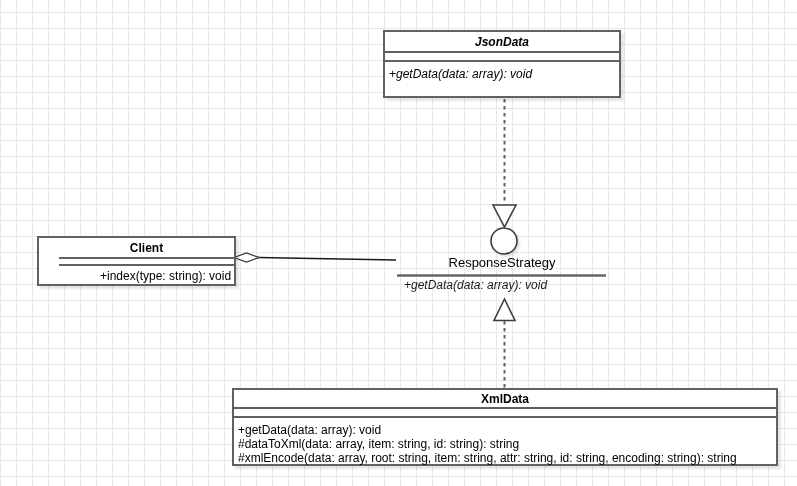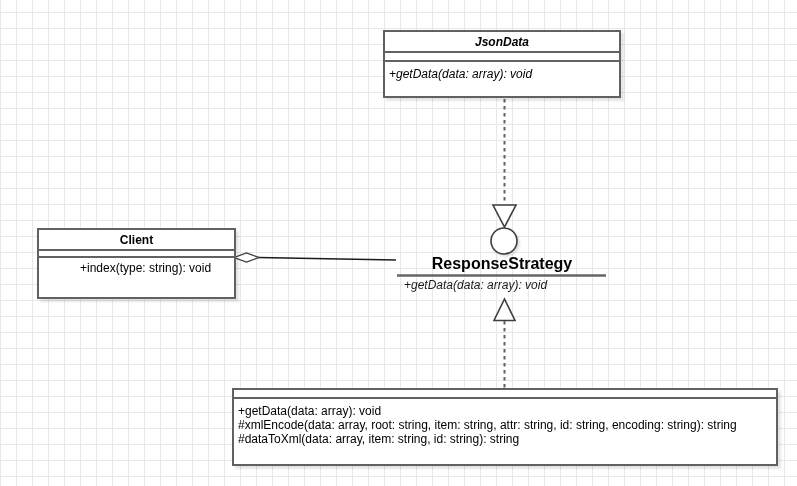--- a/index.html
+++ b/index.html
@@ -40,36 +40,36 @@
     font-size: 12px;
     line-height: 14px;
     padding: 5px 0 0 4px;
     white-space: nowrap;
   }
 
   #box-jsondata { left: 383px; top: 30px;  width: 238px; height: 68px; font-style: italic; }
   #box-jsondata .uml-title { height: 19px; }
   #box-jsondata .uml-attrs { height: 7px; }
 
-  #box-client   { left: 37px;  top: 228px; width: 199px; height: 71px; }
+  #box-client   { left: 37px;  top: 236px; width: 199px; height: 50px; padding-left: 20px; }
   #box-client .uml-title { height: 19px; }
   #box-client .uml-attrs { height: 5px; }
   #box-client .uml-methods { padding-top: 3px; margin-left: 37px; }
 
   #box-xmldata  { left: 232px; top: 388px; width: 546px; height: 78px; }
   #box-xmldata .uml-title { height: 17px; }
   #box-xmldata .uml-attrs { height: 7px; }
 
   
   #rs-label {
     position: absolute;
     left: 397px; top: 255px; width: 210px;
     text-align: center;
-    font-weight: bold;
-    font-size: 16px;
+    font-weight: normal;
+    font-size: 13px;
     white-space: nowrap;
   }
   #rs-method {
     position: absolute;
     left: 404px; top: 278px;
     font-size: 12px;
     font-style: italic;
     color: #1a1a1a;
     white-space: nowrap;
   }
@@ -116,21 +116,22 @@
     <div class="uml-attrs"></div>
     <div class="uml-methods">
       <div>+index(type: string): void</div>
     </div>
   </div>
 
   <div id="rs-label">ResponseStrategy</div>
   <div id="rs-method">+getData(data: array): void</div>
 
   <div class="uml-box" id="box-xmldata">
+    <div class="uml-title">XmlData</div>
     <div class="uml-attrs"></div>
     <div class="uml-methods">
       <div>+getData(data: array): void</div>
+      <div>#dataToXml(data: array, item: string, id: string): string</div>
       <div>#xmlEncode(data: array, root: string, item: string, attr: string, id: string, encoding: string): string</div>
-      <div>#dataToXml(data: array, item: string, id: string): string</div>
     </div>
   </div>
 
 </div>
 
 </body></html>

